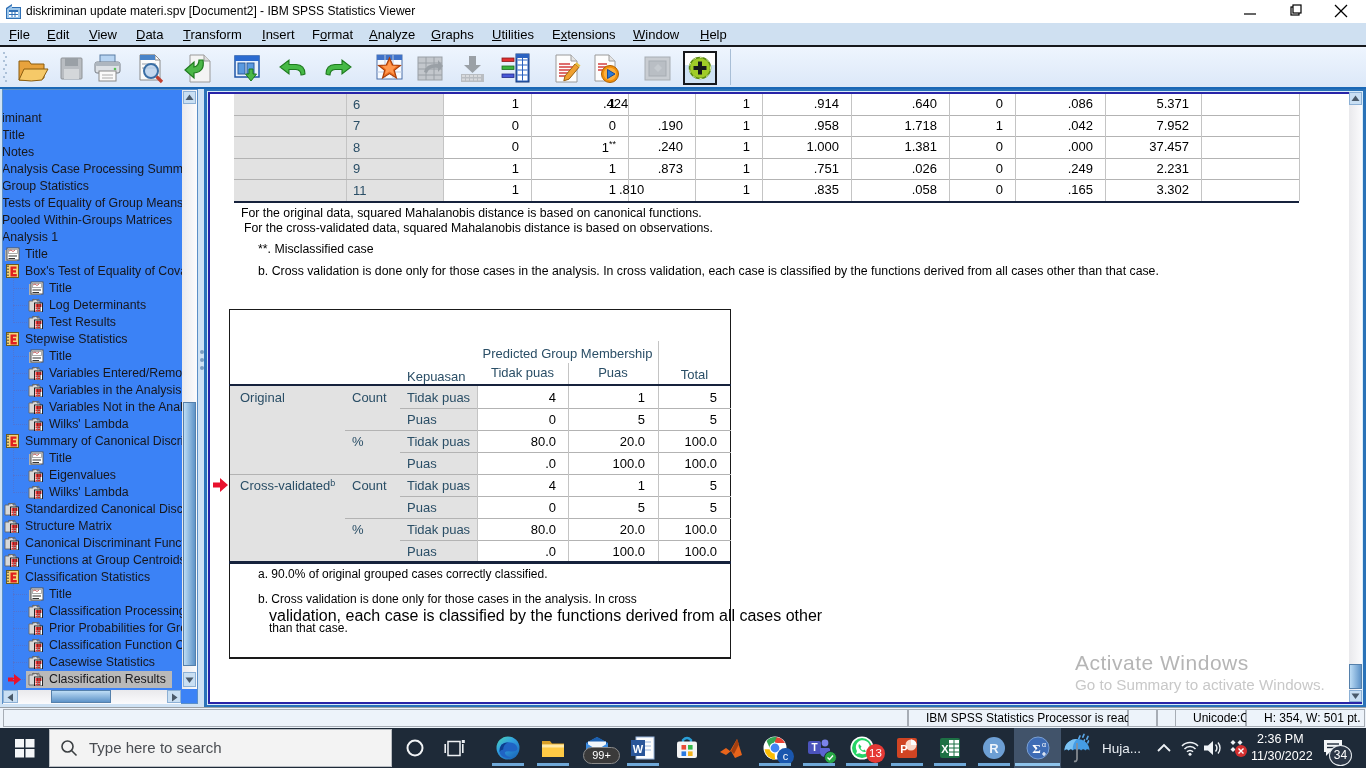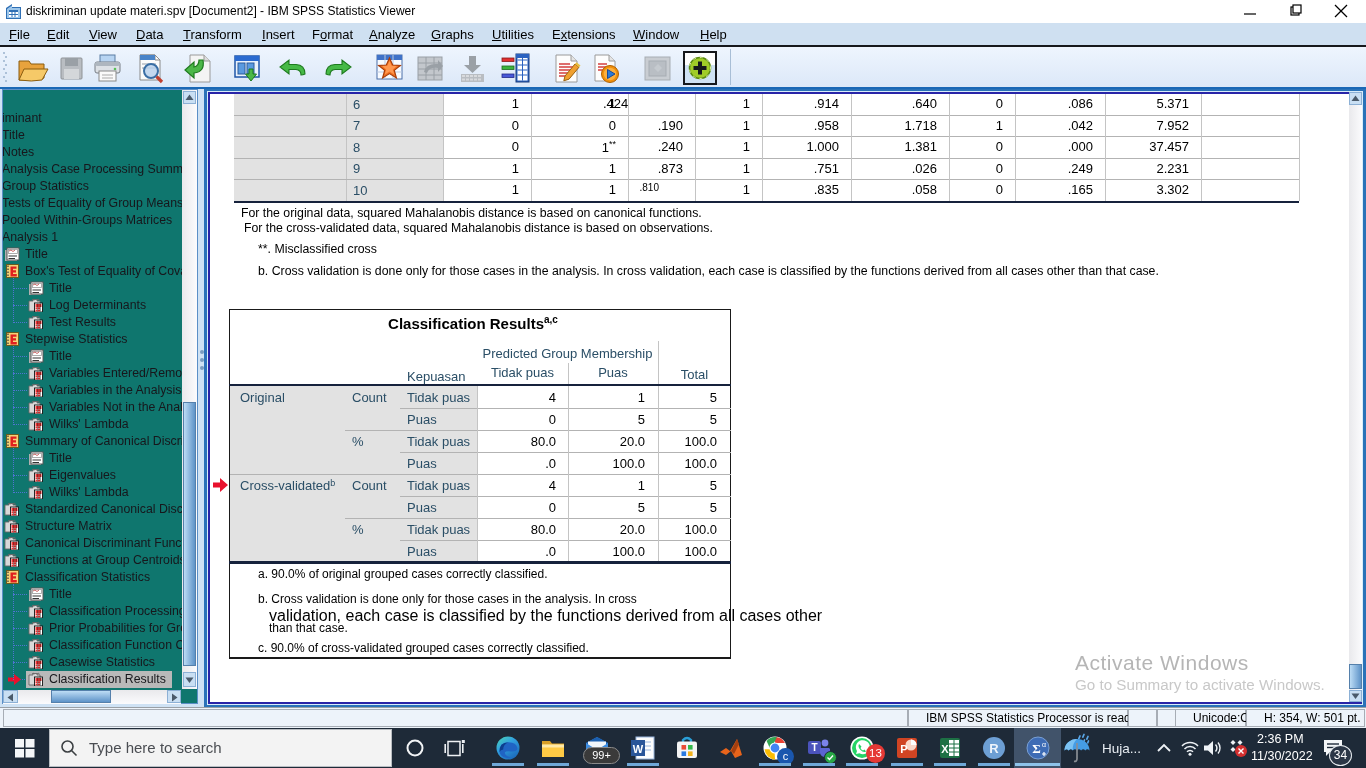--- a/index.html
+++ b/index.html
@@ -13,21 +13,21 @@
 
 
 #menubar { left:0; top:23px; width:1366px; height:23.5px; background:#cfe0f1; border-bottom:2px solid #16181c; }
 .mi { position:absolute; top:27px; font-size:13px; color:#000; }
 .mi u { text-decoration:underline; }
 
 
 #toolbar { left:0; top:46.5px; width:1366px; height:42.5px; background:linear-gradient(#eef5fe,#dce8f8); border-bottom:2.5px solid #1a68b6; }
 
 
-#treepanel { left:2px; top:89px; width:196px; height:615px; background:#0f766e; border:1px solid #5b8fc7; }
+#treepanel { left:2px; top:89px; width:196px; height:615px; background:#3b82f6; border:1px solid #5b8fc7; }
 .trow { position:absolute; left:0; height:17px; font-size:12.3px; line-height:17px; color:#17171c; white-space:nowrap; }
 .ticon { position:absolute; width:16px; height:14px; top:1px; }
 .tsel { position:absolute; background:#b9b9b9; }
 
 
 .sbtrack { position:absolute; background:linear-gradient(to right,#e9e9ec,#fbfbfd); }
 .sbtrackh { position:absolute; background:linear-gradient(#e9e9ec,#fbfbfd); }
 .sbbtn { position:absolute; background:#c9dff3; border:1px solid #8cb0d5; }
 .sbbtn:after { content:""; position:absolute; }
 .sbthumbv { position:absolute; background:linear-gradient(to right,#bcdcf5,#5e93c8); border:1px solid #5580ab; }
@@ -662,21 +662,21 @@
     <div class="vline" style="left:949px;top:93px;width:1px;height:107.5px"></div>
     <div class="vline" style="left:1015px;top:93px;width:1px;height:107.5px"></div>
     <div class="vline" style="left:1105px;top:93px;width:1px;height:107.5px"></div>
     <div class="vline" style="left:1201px;top:93px;width:1px;height:107.5px"></div>
     <div class="vline" style="left:1299px;top:93px;width:1px;height:107.5px"></div>
     <div class="navyline" style="left:234px;top:200.5px;width:1065px;height:2.5px"></div>
     <div class="rnum" style="left:353px;top:96.5px">6</div>
     <div class="rnum" style="left:353px;top:118.0px">7</div>
     <div class="rnum" style="left:353px;top:139.5px">8</div>
     <div class="rnum" style="left:353px;top:161.0px">9</div>
-    <div class="rnum" style="left:353px;top:182.5px">10</div>
+    <div class="rnum" style="left:353px;top:182.5px">11</div>
     <div class="dtxt" style="left:439px;top:96px;width:80px;text-align:right;font-size:13px">1</div>
     <div class="dtxt" style="left:536px;top:96px;width:80px;text-align:right;font-size:13px">1</div>
     <div class="dtxt" style="left:603px;top:96px;width:80px;text-align:left;font-size:13px">.424</div>
     <div class="dtxt" style="left:670px;top:96px;width:80px;text-align:right;font-size:13px">1</div>
     <div class="dtxt" style="left:759px;top:96px;width:80px;text-align:right;font-size:13px">.914</div>
     <div class="dtxt" style="left:857px;top:96px;width:80px;text-align:right;font-size:13px">.640</div>
     <div class="dtxt" style="left:923px;top:96px;width:80px;text-align:right;font-size:13px">0</div>
     <div class="dtxt" style="left:1013px;top:96px;width:80px;text-align:right;font-size:13px">.086</div>
     <div class="dtxt" style="left:1109px;top:96px;width:80px;text-align:right;font-size:13px">5.371</div>
     <div class="dtxt" style="left:439px;top:117.5px;width:80px;text-align:right;font-size:13px">0</div>
@@ -701,33 +701,32 @@
     <div class="dtxt" style="left:536px;top:160.5px;width:80px;text-align:right;font-size:13px">1</div>
     <div class="dtxt" style="left:603px;top:160.5px;width:80px;text-align:right;font-size:13px">.873</div>
     <div class="dtxt" style="left:670px;top:160.5px;width:80px;text-align:right;font-size:13px">1</div>
     <div class="dtxt" style="left:759px;top:160.5px;width:80px;text-align:right;font-size:13px">.751</div>
     <div class="dtxt" style="left:857px;top:160.5px;width:80px;text-align:right;font-size:13px">.026</div>
     <div class="dtxt" style="left:923px;top:160.5px;width:80px;text-align:right;font-size:13px">0</div>
     <div class="dtxt" style="left:1013px;top:160.5px;width:80px;text-align:right;font-size:13px">.249</div>
     <div class="dtxt" style="left:1109px;top:160.5px;width:80px;text-align:right;font-size:13px">2.231</div>
     <div class="dtxt" style="left:439px;top:182px;width:80px;text-align:right;font-size:13px">1</div>
     <div class="dtxt" style="left:536px;top:182px;width:80px;text-align:right;font-size:13px">1</div>
-    <div class="dtxt" style="left:579px;top:182px;width:80px;text-align:right;font-size:10px">.810</div>
+    <div class="dtxt" style="left:619px;top:182px;width:80px;font-size:13px">.810</div>
     <div class="dtxt" style="left:670px;top:182px;width:80px;text-align:right;font-size:13px">1</div>
     <div class="dtxt" style="left:759px;top:182px;width:80px;text-align:right;font-size:13px">.835</div>
     <div class="dtxt" style="left:857px;top:182px;width:80px;text-align:right;font-size:13px">.058</div>
     <div class="dtxt" style="left:923px;top:182px;width:80px;text-align:right;font-size:13px">0</div>
     <div class="dtxt" style="left:1013px;top:182px;width:80px;text-align:right;font-size:13px">.165</div>
     <div class="dtxt" style="left:1109px;top:182px;width:80px;text-align:right;font-size:13px">3.302</div>
     <div class="foot" style="left:241px;top:206px;font-size:12.3px">For the original data, squared Mahalanobis distance is based on canonical functions.</div>
     <div class="foot" style="left:244px;top:220.5px;font-size:12.3px">For the cross-validated data, squared Mahalanobis distance is based on observations.</div>
-    <div class="foot" style="left:258px;top:242px;font-size:12.3px">**. Misclassified cross</div>
+    <div class="foot" style="left:258px;top:242px;font-size:12.3px">**. Misclassified case</div>
     <div class="foot" style="left:258px;top:264px;font-size:12.3px">b. Cross validation is done only for those cases in the analysis. In cross validation, each case is classified by the functions derived from all cases other than that case.</div>
     <div style="position:absolute;left:229px;top:309px;width:502px;height:349.5px;border:1px solid #1a1a1a;background:#fff"></div>
-    <div style="position:absolute;left:222px;top:314px;width:502px;text-align:center;font-size:15px;font-weight:bold;color:#000">Classification Results<span style="font-size:10px;vertical-align:6px">a,c</span></div>
     <div class="ltxt" style="left:477px;top:346px;width:181px;text-align:center">Predicted Group Membership</div>
     <div class="ltxt" style="left:407px;top:369px">Kepuasan</div>
     <div class="ltxt" style="left:477px;top:365px;width:91px;text-align:center">Tidak puas</div>
     <div class="ltxt" style="left:568px;top:365px;width:90px;text-align:center">Puas</div>
     <div class="ltxt" style="left:658px;top:367px;width:73px;text-align:center">Total</div>
     <div class="vline" style="left:568px;top:363px;width:1px;height:23px"></div>
     <div class="vline" style="left:658px;top:341px;width:1px;height:45px"></div>
     <div class="navyline" style="left:229px;top:383.5px;width:502px;height:2.5px"></div>
     <div class="gray" style="left:229.5px;top:386px;width:247.5px;height:175px"></div>
     <div class="cellline" style="left:400px;top:408px;width:331px;height:1px"></div>
@@ -776,21 +775,20 @@
     <div class="dtxt" style="left:476px;top:522px;width:80px;text-align:right">80.0</div>
     <div class="dtxt" style="left:565px;top:522px;width:80px;text-align:right">20.0</div>
     <div class="dtxt" style="left:637px;top:522px;width:80px;text-align:right">100.0</div>
     <div class="dtxt" style="left:476px;top:544px;width:80px;text-align:right">.0</div>
     <div class="dtxt" style="left:565px;top:544px;width:80px;text-align:right">100.0</div>
     <div class="dtxt" style="left:637px;top:544px;width:80px;text-align:right">100.0</div>
     <div class="foot" style="left:258px;top:567px;font-size:12px">a. 90.0% of original grouped cases correctly classified.</div>
     <div class="foot" style="left:258px;top:592px;font-size:12px">b. Cross validation is done only for those cases in the analysis. In cross</div>
     <div class="foot" style="left:269px;top:606.5px;font-size:16px">validation, each case is classified by the functions derived from all cases other</div>
     <div class="foot" style="left:269px;top:621px;font-size:12px">than that case.</div>
-    <div class="foot" style="left:258px;top:641px;font-size:12px">c. 90.0% of cross-validated grouped cases correctly classified.</div>
     <div style="position:absolute;left:229px;top:656.5px;width:502px;height:2.5px;background:#1a1a1a"></div>
     <svg style="position:absolute;left:213px;top:478px" width="15" height="14" viewBox="0 0 15 14">
           <path d="M0 4.5 h7 V0 l8 7 L7 14 V9.5 H0 z" fill="#e8112d"></path>
         </svg>
     <div style="position:absolute;left:1075px;top:651px;font-size:21px;color:#b5b5b5;letter-spacing:0.5px">Activate Windows</div>
     <div style="position:absolute;left:1075px;top:676px;font-size:15.2px;color:#c8c8c8">Go to Summary to activate Windows.</div>
     </div>
   </div>
 
   <div class="sbtrack" style="left:182px;top:90px;width:14.5px;height:599px"></div>

